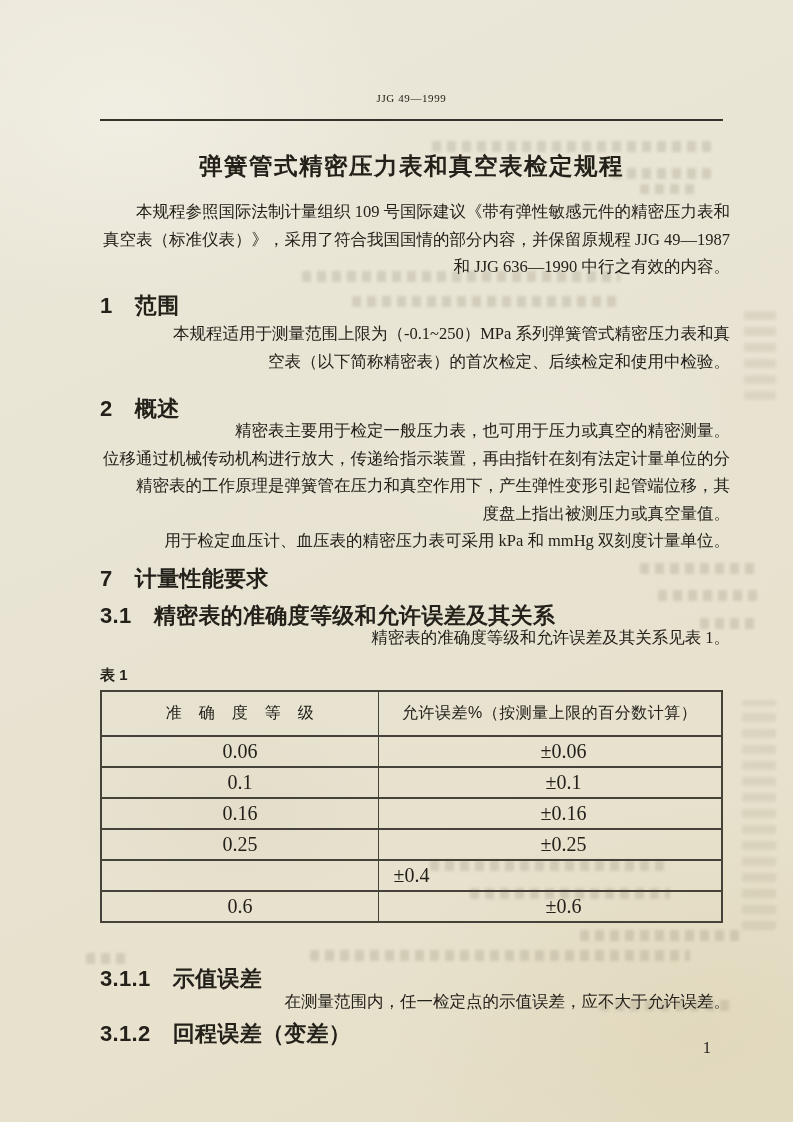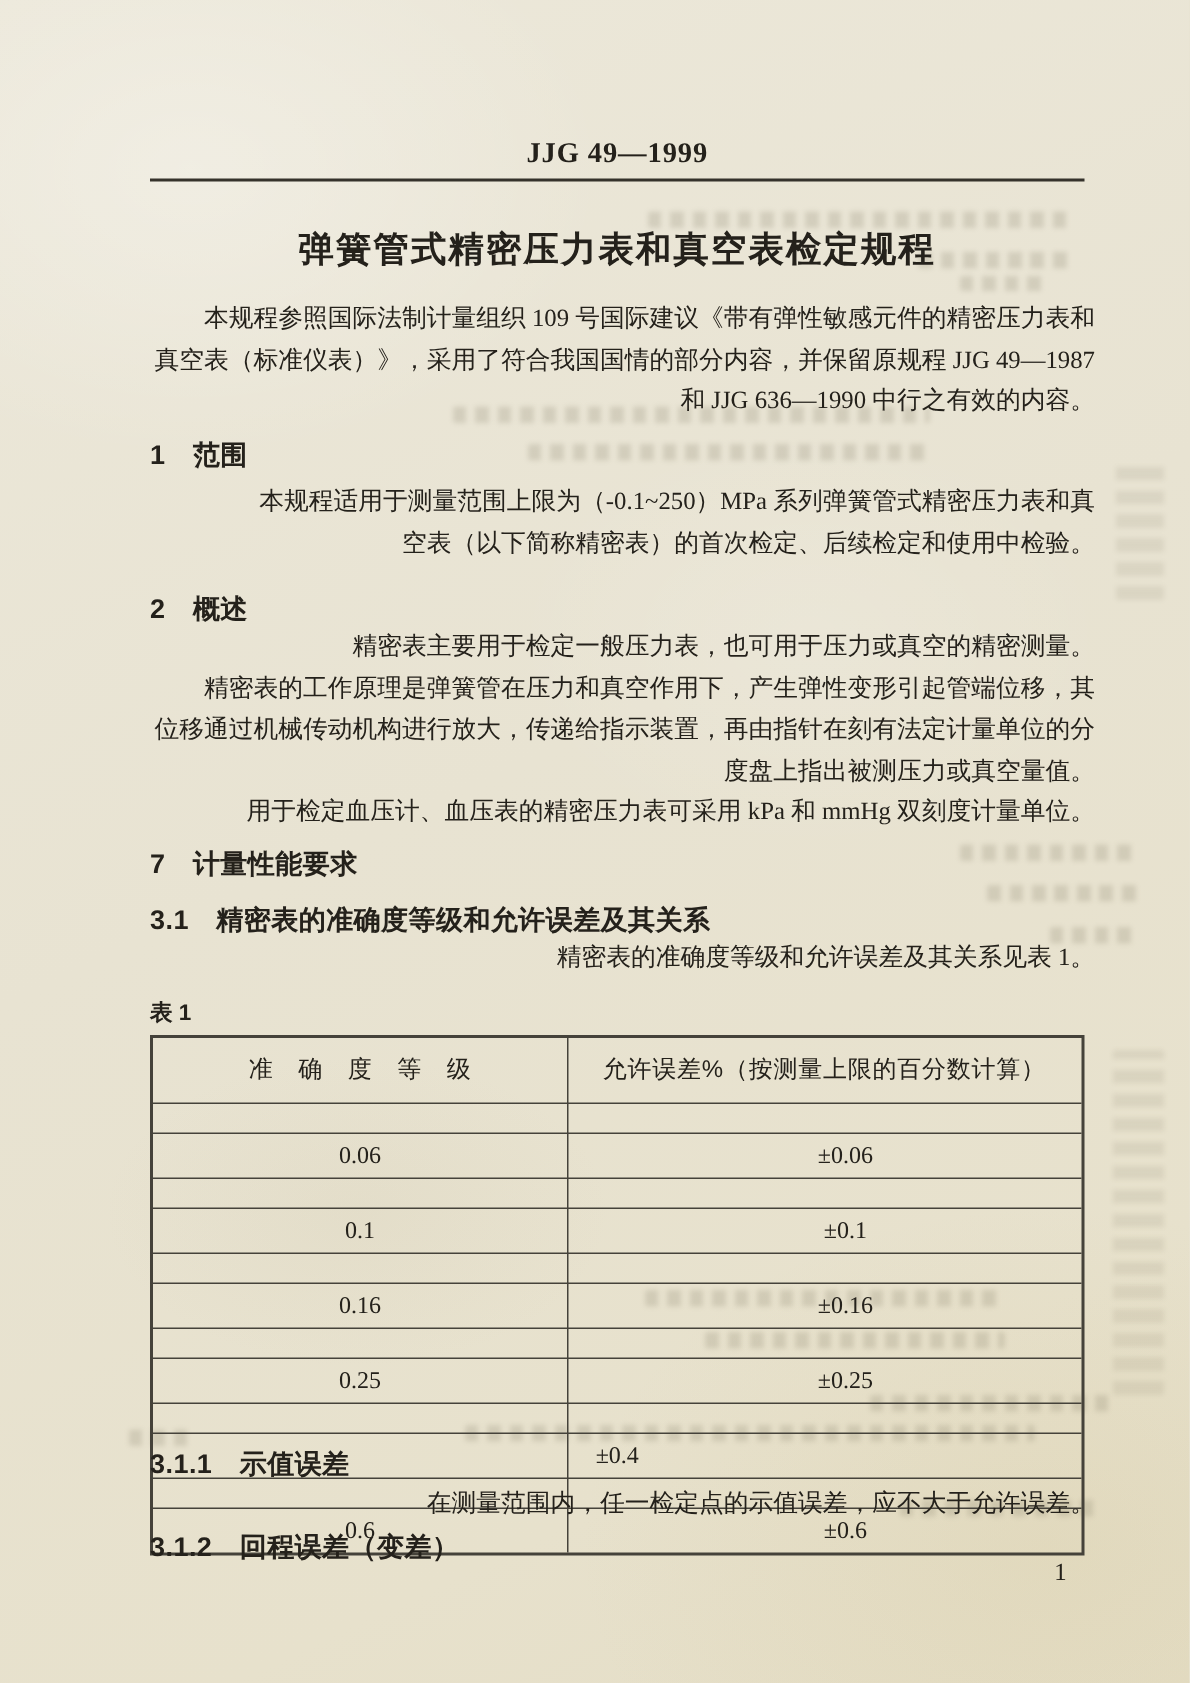--- a/index.html
+++ b/index.html
@@ -24,62 +24,62 @@
   
   .ghost{
     position:absolute;pointer-events:none;border-radius:2px;
     filter:blur(1.7px);opacity:.5;
     background:repeating-linear-gradient(90deg, rgba(122,115,92,.40) 0 9px, rgba(122,115,92,0) 9px 15px);
   }
   .ghost.v{background:repeating-linear-gradient(0deg, rgba(122,115,92,.30) 0 9px, rgba(122,115,92,0) 9px 16px);opacity:.4;}
 
   .hdr-code{
     position:absolute;left:100px;top:92px;width:623px;text-align:center;
-    font-weight:bold;font-size:19px;letter-spacing:.6px;
+    font-weight:normal;font-size:11px;letter-spacing:.6px;
   }
   .hdr-rule{
     position:absolute;left:100px;top:119px;width:623px;height:2px;background:#35322b;
   }
   .doc-title{
     position:absolute;left:85px;top:150px;width:653px;margin:0;text-align:center;
     font-family:Liberation Serif, serif;
     font-size:23.5px;font-weight:700;letter-spacing:1.5px;
   }
   .para{
     position:absolute;left:100px;width:630px;
     font-size:16.5px;line-height:27.5px;
   }
   .ln{white-space:pre;text-align:right;}
   .indent{text-indent:34px;}
   .h-sec{
     position:absolute;left:100px;margin:0;
     font-family:"Liberation Sans","DejaVu Sans",sans-serif;
-    font-size:18px;font-weight:700;letter-spacing:.3px;white-space:pre;
+    font-size:22px;font-weight:700;letter-spacing:.3px;white-space:pre;
   }
   .tbl-caption{
     position:absolute;left:100px;top:666px;width:623px;
     font-family:"Liberation Sans","DejaVu Sans",sans-serif;
     font-size:15px;font-weight:700;
   }
   .tbl{
     position:absolute;left:100px;top:690px;width:619px;
     border:2px solid #45423a;
   }
   .trow{display:flex;align-items:center;text-align:center;}
   .tc{flex:0 0 44.6%;}
   .tc.c2{flex:1 1 auto;}
   .trow.head{
     height:43px;border-bottom:1px solid #45423a;
     font-family:"Liberation Sans","DejaVu Sans",sans-serif;
     font-size:16px;font-weight:400;letter-spacing:.5px;
   }
   .trow.drow{
-    height:29px;margin-top:19px;
+    height:29px;margin-top:0;
     border-top:1px solid #45423a;border-bottom:1px solid #45423a;
-    font-size:16px;
+    font-size:20px;
     gap:28px;
   }
   .trow.drow:last-of-type{border-bottom:none;}
   .vline{
     position:absolute;top:0;bottom:0;left:44.6%;width:1px;background:#45423a;
   }
   .page-no{
     position:absolute;left:100px;top:1038px;width:611px;text-align:right;
     font-size:16.5px;
   }
@@ -119,22 +119,22 @@
 
   <h2 class="h-sec" style="top:291px">1　范围</h2>
   <div class="para" style="top:320px">
     <div class="ln indent">本规程适用于测量范围上限为（-0.1~250）MPa 系列弹簧管式精密压力表和真</div>
     <div class="ln">空表（以下简称精密表）的首次检定、后续检定和使用中检验。</div>
   </div>
 
   <h2 class="h-sec" style="top:394px">2　概述</h2>
   <div class="para" style="top:417px">
     <div class="ln indent">精密表主要用于检定一般压力表，也可用于压力或真空的精密测量。</div>
+    <div class="ln">位移通过机械传动机构进行放大，传递给指示装置，再由指针在刻有法定计量单位的分</div>
     <div class="ln indent">精密表的工作原理是弹簧管在压力和真空作用下，产生弹性变形引起管端位移，其</div>
-    <div class="ln">位移通过机械传动机构进行放大，传递给指示装置，再由指针在刻有法定计量单位的分</div>
     <div class="ln">度盘上指出被测压力或真空量值。</div>
     <div class="ln indent">用于检定血压计、血压表的精密压力表可采用 kPa 和 mmHg 双刻度计量单位。</div>
   </div>
 
   <h2 class="h-sec" style="top:564px">7　计量性能要求</h2>
   <h3 class="h-sec" style="top:601px">3.1　精密表的准确度等级和允许误差及其关系</h3>
   <div class="para" style="top:624px">
     <div class="ln indent">精密表的准确度等级和允许误差及其关系见表 1。</div>
   </div>
 

